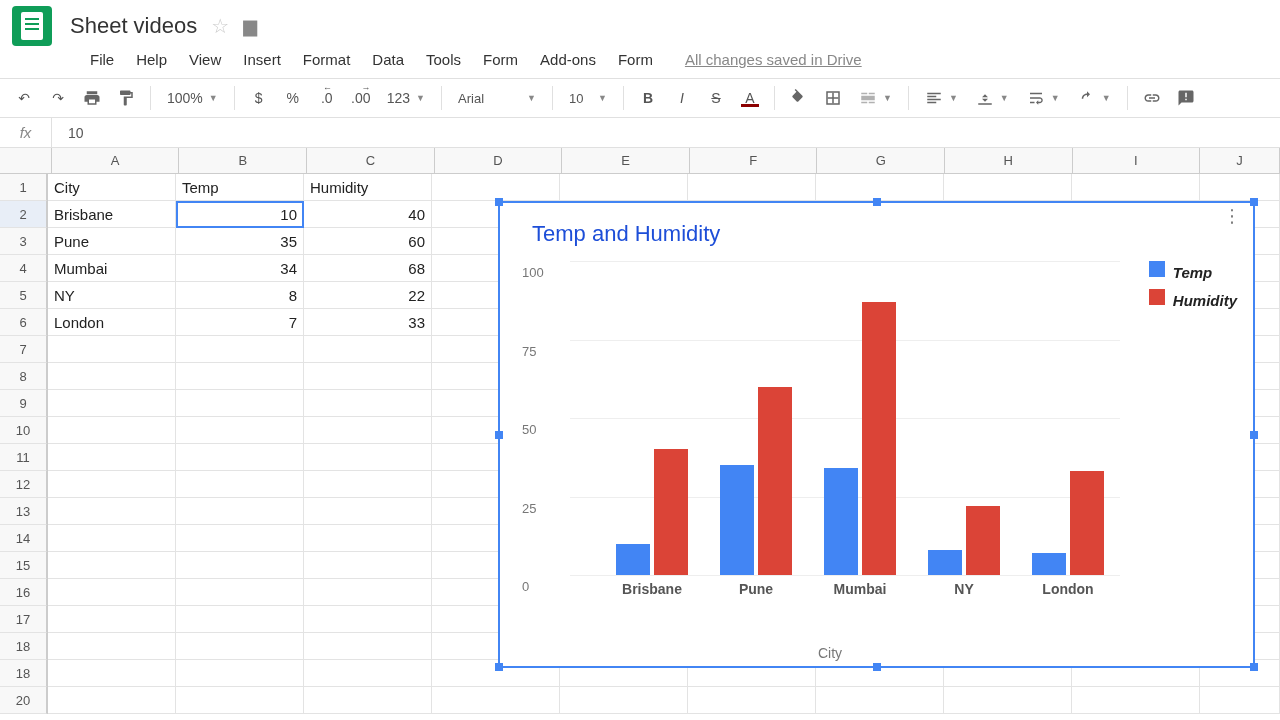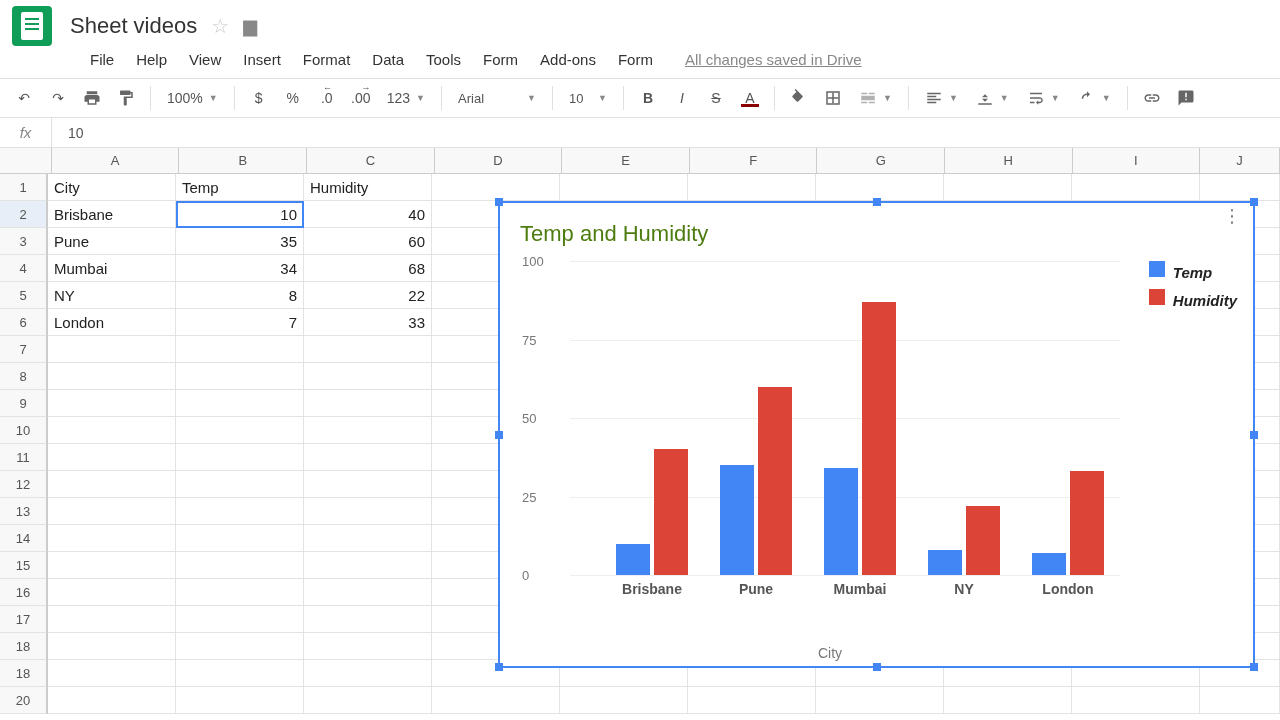--- a/index.html
+++ b/index.html
@@ -46,27 +46,27 @@
 
   .colA { width:128px; } .colB { width:128px; } .colC { width:128px; }
   .colD { width:128px; } .colE { width:128px; } .colF { width:128px; }
   .colG { width:128px; } .colH { width:128px; } .colI { width:128px; } .colJ { width:80px; }
 
   .chart { position:absolute; left:498px; top:27px; width:757px; height:467px; background:#fff; border:2px solid #4285f4; }
   .chart .handle { position:absolute; width:8px; height:8px; background:#4285f4; }
   .h-tl{top:-5px;left:-5px} .h-tr{top:-5px;right:-5px} .h-bl{bottom:-5px;left:-5px} .h-br{bottom:-5px;right:-5px}
   .h-ml{top:50%;left:-5px;margin-top:-4px} .h-mr{top:50%;right:-5px;margin-top:-4px}
   .h-tm{top:-5px;left:50%;margin-left:-4px} .h-bm{bottom:-5px;left:50%;margin-left:-4px}
-  .chart-title { position:absolute; left:20px; top:18px; font-size:22px; color:#4d7c0f; }
+  .chart-title { position:absolute; left:32px; top:18px; font-size:22px; color:#1d4ed8; }
   .chart-menu { position:absolute; right:12px; top:10px; font-size:18px; color:#777; letter-spacing:0; line-height:6px;}
   .legend { position:absolute; right:16px; top:58px; font-size:15px; font-weight:bold; font-style:italic;}
   .legend div { display:flex; align-items:center; gap:8px; margin-bottom:6px;}
   .lg-sq { width:16px; height:16px; }
   .plot { position:absolute; left:40px; top:56px; width:580px; height:340px; }
-  .yaxis { position:absolute; left:-18px; font-size:13px; color:#777; transform:translateY(-50%);}
+  .yaxis { position:absolute; left:-18px; font-size:13px; color:#777; transform:translateY(-50%);margin-top:11px;}
   .gridline { position:absolute; left:30px; right:0; height:1px; background:#eee;}
   .bars { position:absolute; left:60px; bottom:24px; right:0; height:314px; display:flex; justify-content:space-around; align-items:flex-end;}
   .bargroup { display:flex; align-items:flex-end; gap:4px; width:76px; justify-content:center; position:relative;}
   .bar { width:34px; }
   .xlabel { position:absolute; top:100%; width:120px; left:50%; transform:translateX(-50%); text-align:center; margin-top:6px; font-size:14px; color:#555; font-weight:bold;}
   .xaxis-title { position:absolute; left:50%; bottom:-62px; transform:translateX(-50%); font-size:14px; color:#777;}
 
   svg.icon { width:18px; height:18px; fill:#666; }
 </style>
 </head>

